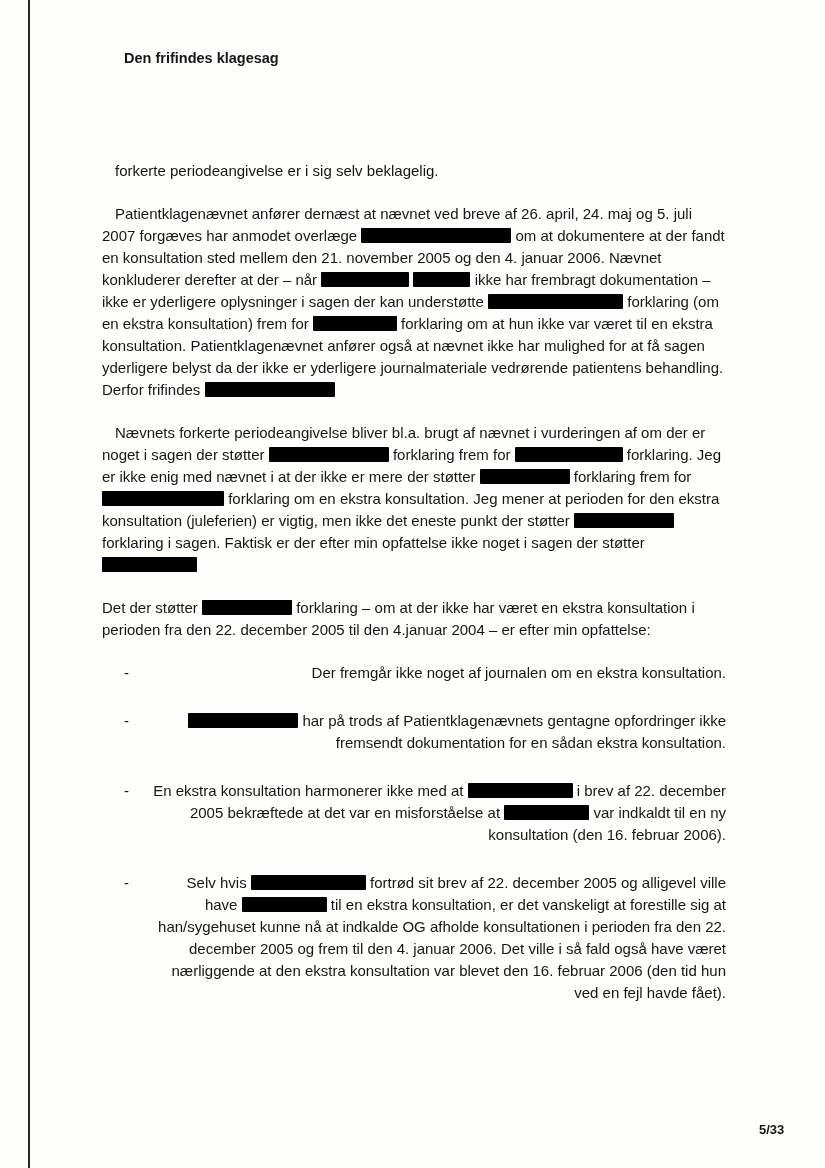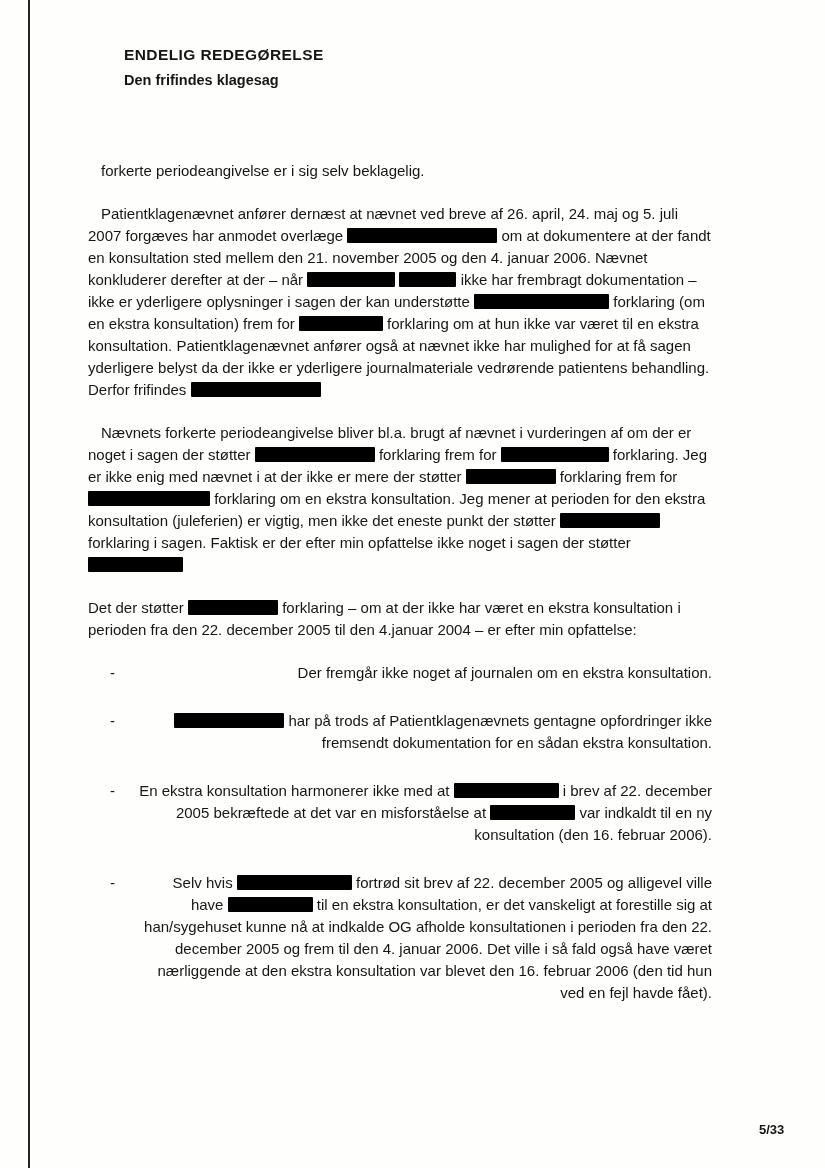--- a/index.html
+++ b/index.html
@@ -37,21 +37,21 @@
   }
   .subtitle {
     font-weight: bold;
     font-size: 14.5px;
     margin-top: 3px;
     white-space: nowrap;
   }
 
   .doc-body {
     position: absolute;
-    left: 88px;
+    left: 102px;
     top: 160px;
     width: 624px;
   }
 
   .para { margin: 0 0 21px 0; }
   .para.indent { text-indent: 13px; }
   
   .doc-body > :nth-child(4) { margin-top: 20px; }
 
   .list { margin: 0 0 0 22px; }
@@ -75,21 +75,20 @@
     font-size: 13px;
   }
 </style>
 </head>
 <body>
 
 <div class="page">
   <div class="scan-line"></div>
 
   <div class="header">
-    <div class="title">ENDELIG REDEGØRELSE</div>
     <div class="subtitle">Den frifindes klagesag</div>
   </div>
 
   <div class="doc-body">
       <p class="para indent"><span class="text-run">forkerte periodeangivelse er i sig selv beklagelig.</span></p>
       <p class="para indent"><span class="text-run">Patientklagenævnet anfører dernæst at nævnet ved breve af 26. april, 24. maj og 5. juli 2007 forgæves har anmodet overlæge </span><span class="redaction" style="width: 150px; background: rgb(0, 0, 0);"></span><span class="text-run"> om at dokumentere at der fandt en konsultation sted mellem den 21. november 2005 og den 4. januar 2006. Nævnet konkluderer derefter at der – når </span><span class="redaction" style="width: 88px; background: rgb(0, 0, 0);"></span><span class="text-run"> </span><span class="redaction" style="width: 57px; background: rgb(0, 0, 0);"></span><span class="text-run"> ikke har frembragt dokumentation – ikke er yderligere oplysninger i sagen der kan understøtte </span><span class="redaction" style="width: 135px; background: rgb(0, 0, 0);"></span><span class="text-run"> forklaring (om en ekstra konsultation) frem for </span><span class="redaction" style="width: 84px; background: rgb(0, 0, 0);"></span><span class="text-run"> forklaring om at hun ikke var været til en ekstra konsultation. Patientklagenævnet anfører også at nævnet ikke har mulighed for at få sagen yderligere belyst da der ikke er yderligere journalmateriale vedrørende patientens behandling. Derfor frifindes </span><span class="redaction" style="width: 130px; background: rgb(0, 0, 0);"></span></p>
       <p class="para indent"><span class="text-run">Nævnets forkerte periodeangivelse bliver bl.a. brugt af nævnet i vurderingen af om der er noget i sagen der støtter </span><span class="redaction" style="width: 120px; background: rgb(0, 0, 0);"></span><span class="text-run"> forklaring frem for </span><span class="redaction" style="width: 108px; background: rgb(0, 0, 0);"></span><span class="text-run"> forklaring. Jeg er ikke enig med nævnet i at der ikke er mere der støtter </span><span class="redaction" style="width: 90px; background: rgb(0, 0, 0);"></span><span class="text-run"> forklaring frem for </span><span class="redaction" style="width: 122px; background: rgb(0, 0, 0);"></span><span class="text-run"> forklaring om en ekstra konsultation. Jeg mener at perioden for den ekstra konsultation (juleferien) er vigtig, men ikke det eneste punkt der støtter </span><span class="redaction" style="width: 100px; background: rgb(0, 0, 0);"></span><span class="text-run"> forklaring i sagen. Faktisk er der efter min opfattelse ikke noget i sagen der støtter </span><span class="redaction" style="width: 95px; background: rgb(0, 0, 0);"></span></p>
       <p class="para"><span class="text-run">Det der støtter </span><span class="redaction" style="width: 90px; background: rgb(0, 0, 0);"></span><span class="text-run"> forklaring – om at der ikke har været en ekstra konsultation i perioden fra den 22. december 2005 til den 4.januar 2004 – er efter min opfattelse:</span></p>
       <div class="list">
         <div class="list-item">

